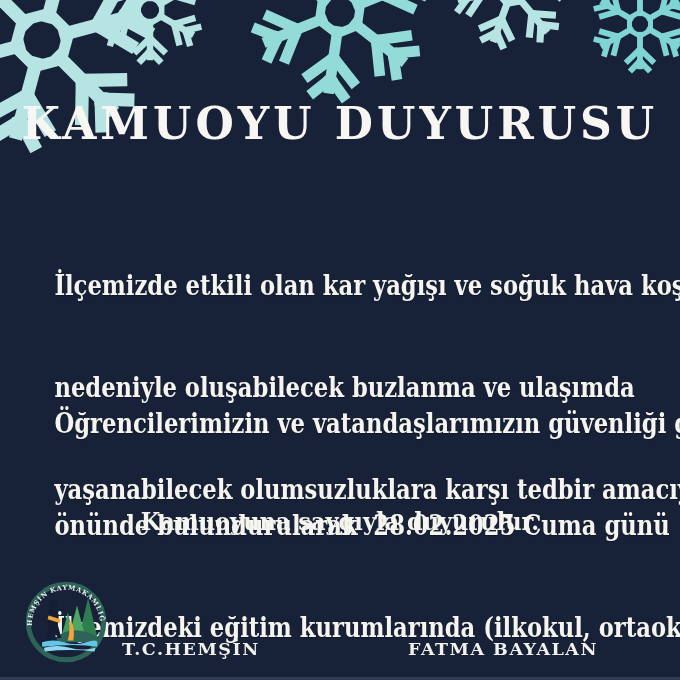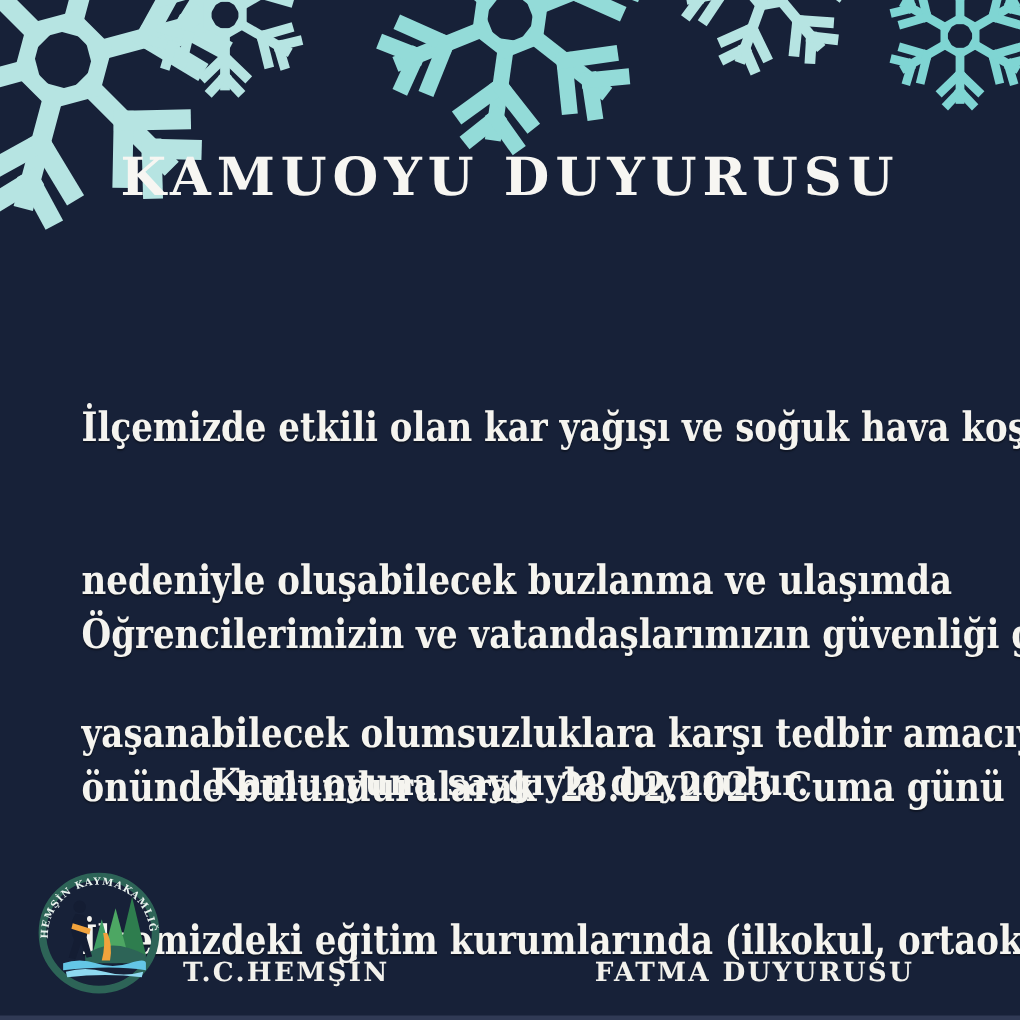--- a/index.html
+++ b/index.html
@@ -5,21 +5,21 @@
   html,body{margin:0;padding:0;background:#0b0f1d;}
   .poster{
     position:relative;width:680px;height:680px;overflow:hidden;
     background:#172138;
     font-family:"DejaVu Serif","Liberation Serif",serif;
     color:#f5f4ef;
   }
   .snow-layer{position:absolute;top:0;left:0;}
   .page-title{
     position:absolute;top:98px;left:0;width:680px;margin:0;
-    text-align:center;font-weight:bold;font-size:35px;letter-spacing:4px;
+    text-align:center;font-weight:bold;font-size:44px;letter-spacing:4px;
     color:#f7f6f2;white-space:pre;
   }
   .para{
     position:absolute;left:0;width:680px;margin:0;
     text-align:center;font-weight:bold;font-size:27px;line-height:34px;
     transform:scaleX(0.84);transform-origin:50% 0;
     white-space:pre;text-shadow:0 1px 1px rgba(0,0,0,0.35);
   }
   .para1{top:201px;}
   .para2{top:339px;}
@@ -125,19 +125,19 @@
       <path d="M24 72 Q36 68 48 72 T72 72 T84 72 L84 77 Q60 73 24 77 Z" fill="#64c6e6"></path>
       <path d="M26 78 Q40 74 54 78 T82 78 L81 82 Q55 79 27 82 Z" fill="#8fd9f0"></path>
     </svg>
 
     <div class="org-block">
       <span class="line">T.C.HEMŞİN</span>
       
     </div>
 
     <div class="official-block">
-      <span class="line">FATMA DUYURUSU</span>
+      <span class="line">FATMA BAYALAN</span>
       
     </div>
   </footer>
 
   <div class="bottom-edge"></div>
 </div>
 
 </body></html>

